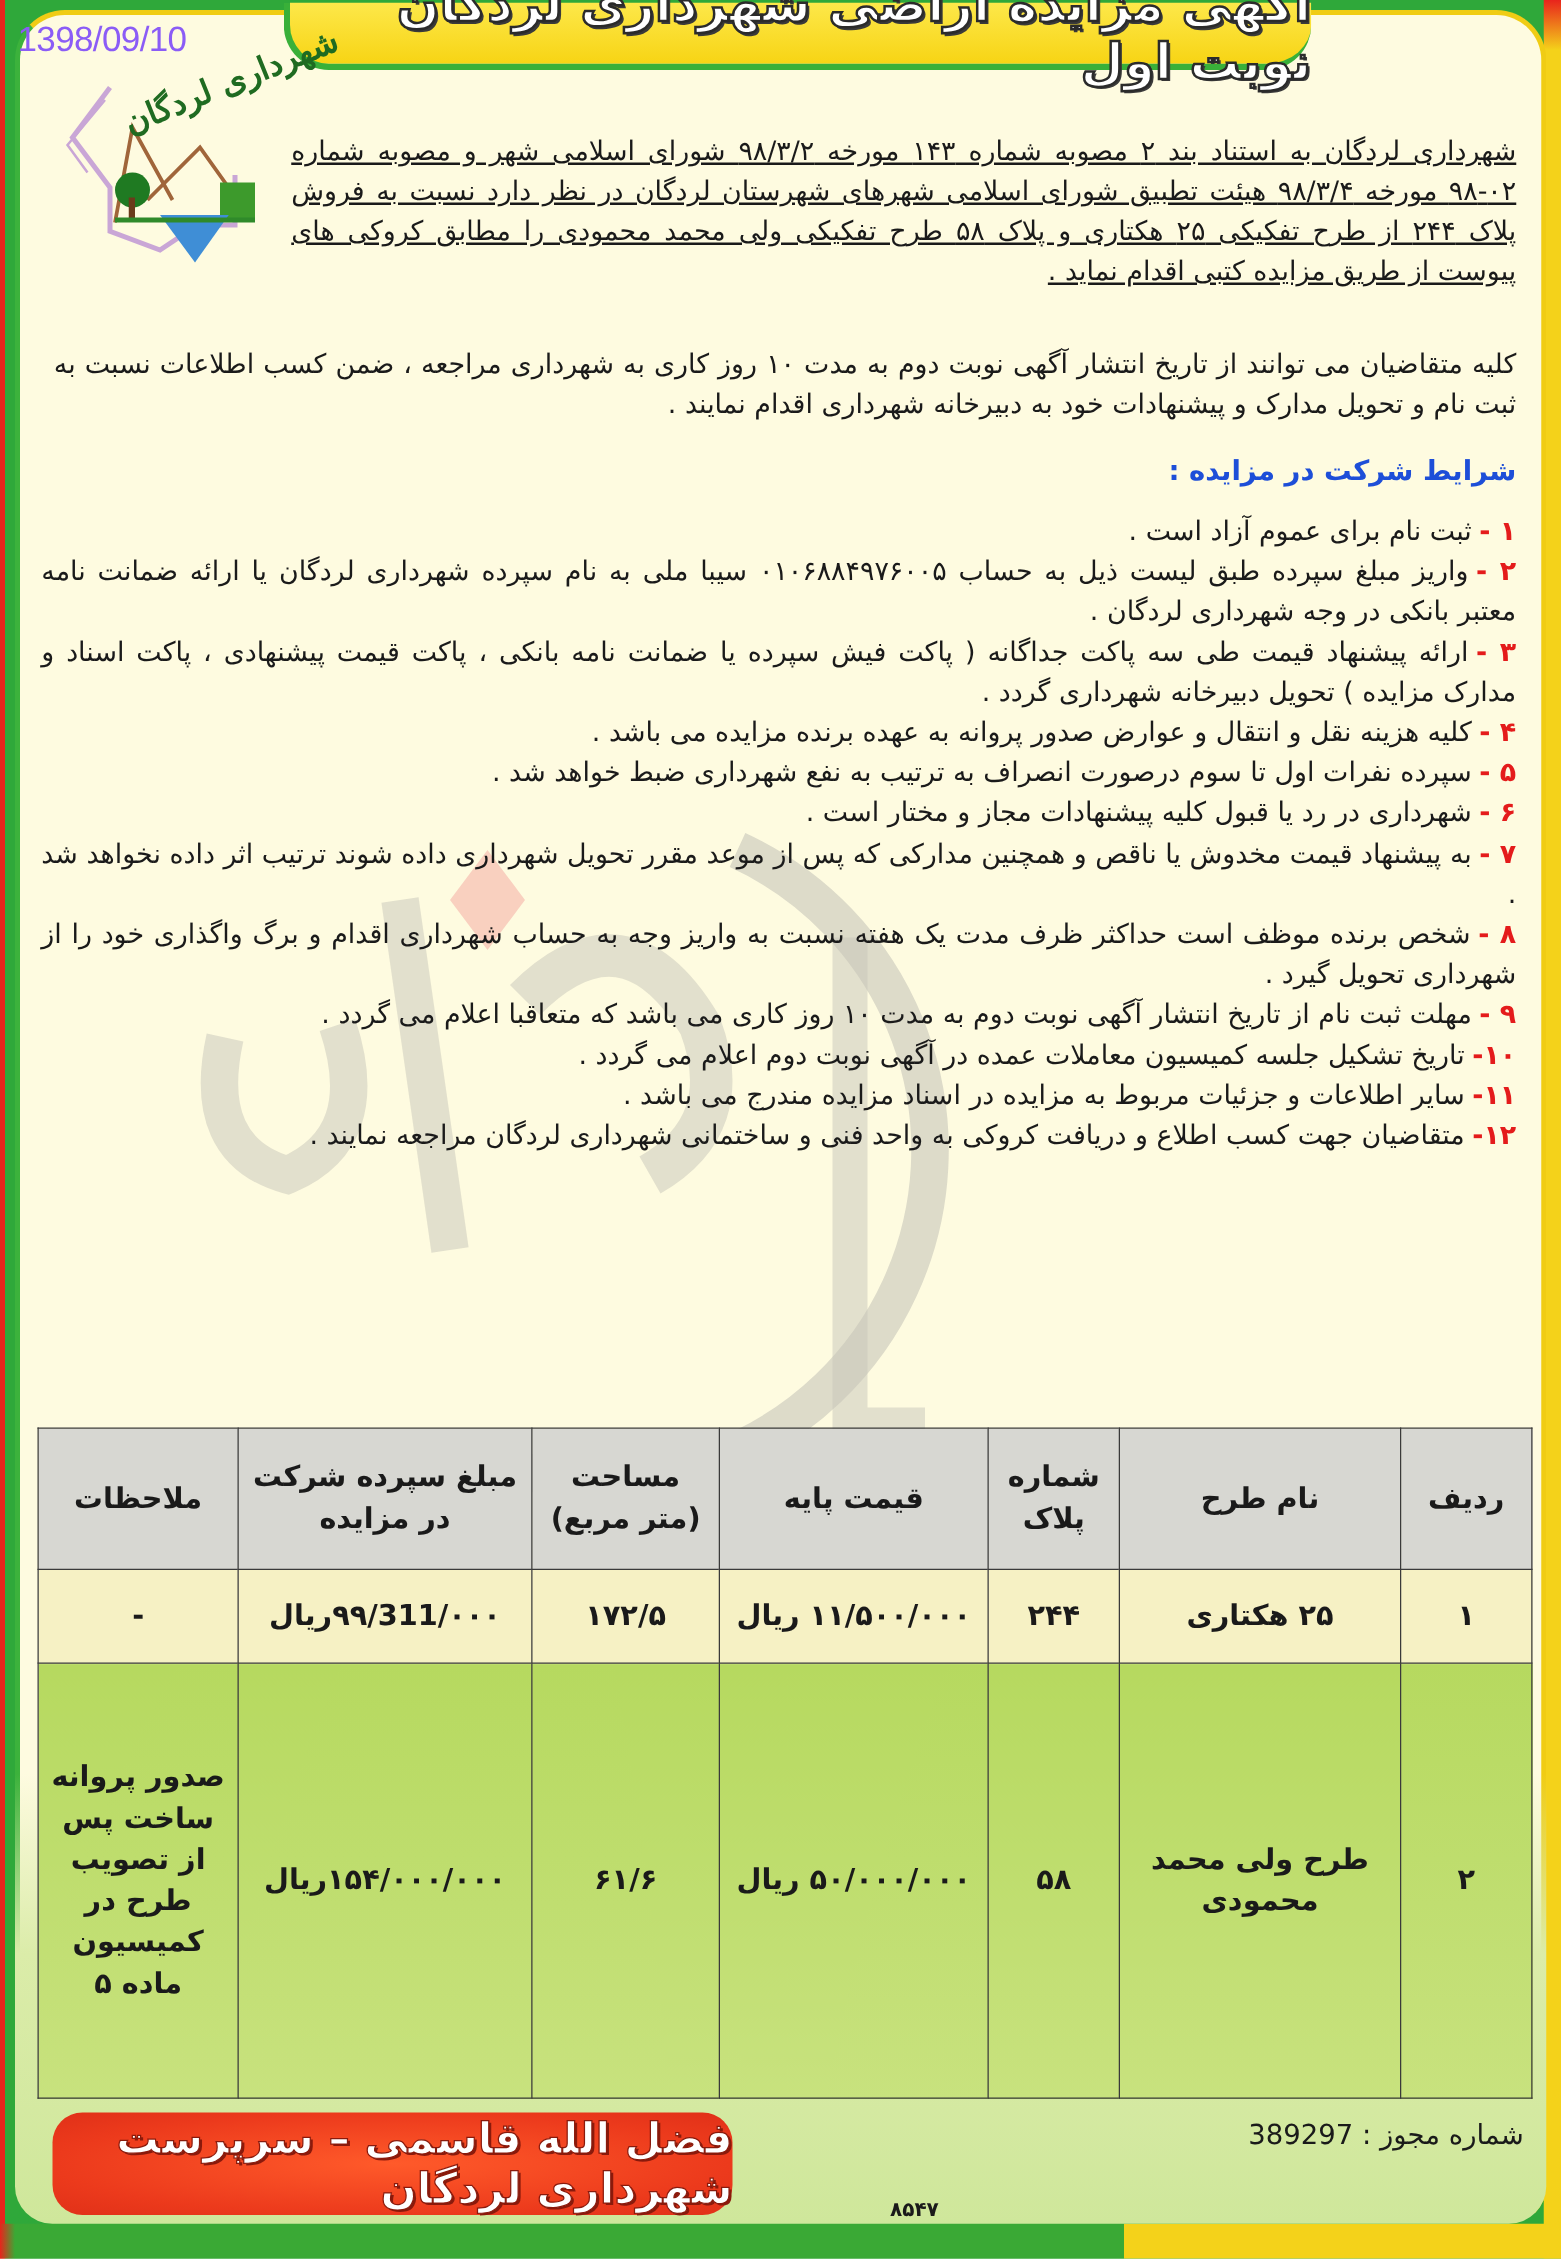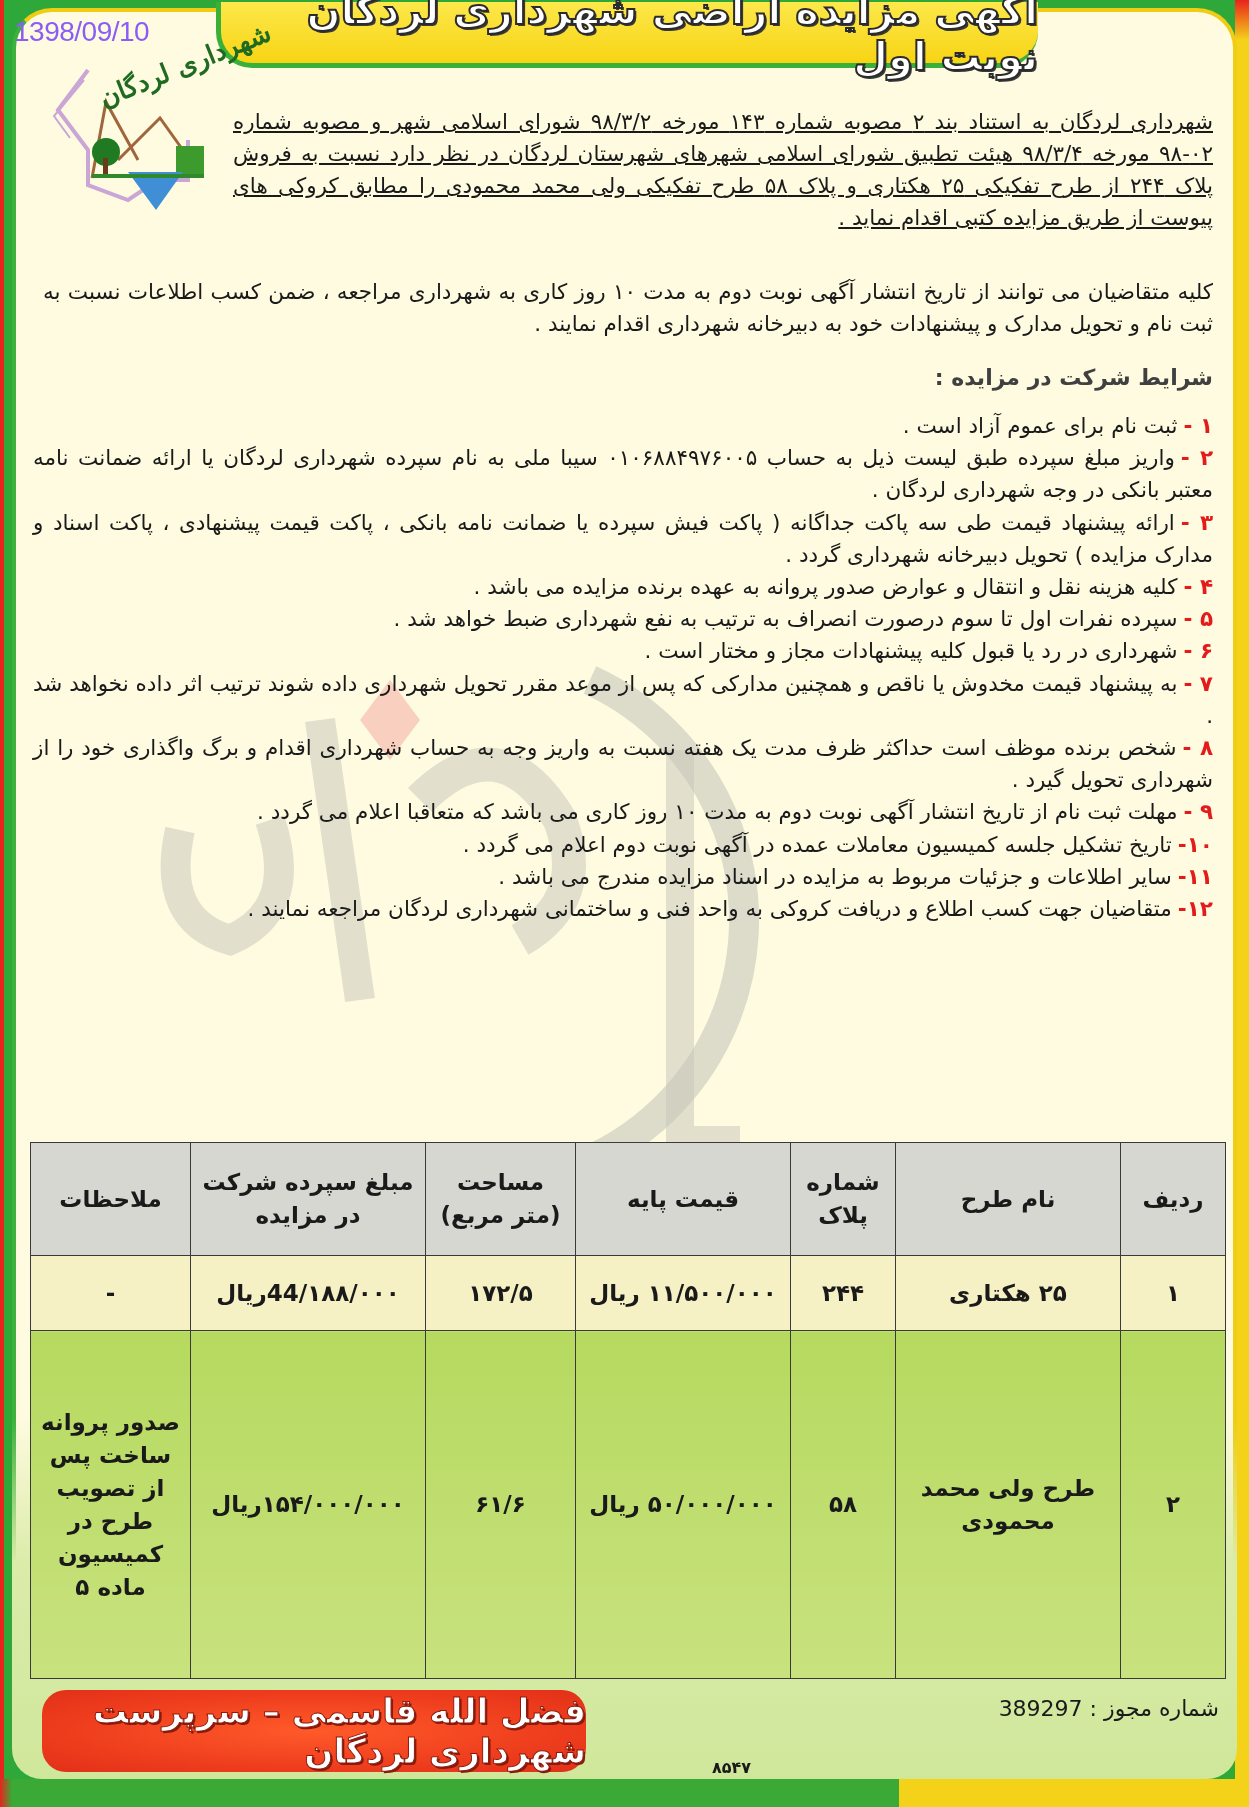--- a/index.html
+++ b/index.html
@@ -33,21 +33,21 @@
     border-radius: 0 0 30px 30px;
   }
 
   .stamp-date {
     position: absolute; left: 14px; top: 16px;
     font-family: "Liberation Sans", sans-serif; font-size: 28px; color: #8b5cf6;
     direction: ltr; z-index: 20; letter-spacing: -0.5px;
   }
 
   .title-pill {
-    position: absolute; left: 216px; top: 2px; width: 822px; height: 66px;
+    position: absolute; left: 227px; top: 2px; width: 822px; height: 54px;
     background: linear-gradient(180deg, #fde84a 0%, #f7d414 100%);
     border-radius: 0 0 36px 36px;
     border-bottom: 5px solid #39b039; border-left: 5px solid #39b039;
     display: flex; align-items: center; justify-content: flex-end;
     z-index: 5;
   }
   .title-text {
     font-family: "DejaVu Sans", sans-serif; font-weight: bold; font-size: 40px;
     color: #ffffff;
     -webkit-text-stroke: 2px #2b2b2b;
@@ -64,21 +64,21 @@
 
   .body-text {
     position: absolute; right: 36px; width: 1170px;
     font-size: 21.5px; line-height: 32px; text-align: justify; text-align-last: right;
     z-index: 4;
   }
   .intro { top: 106px; width: 980px; right: 36px; text-decoration: underline; }
   .intro2 { top: 276px; }
   .section-heading {
     position: absolute; right: 36px; top: 365px;
-    font-weight: bold; font-size: 22px; color: #404040; z-index: 4;
+    font-weight: bold; font-size: 22px; color: #1d4ed8; z-index: 4;
   }
   .conditions {
     position: absolute; right: 36px; top: 410px; width: 1180px;
     list-style: none; z-index: 4;
   }
   .conditions li { font-size: 21.5px; line-height: 32.2px; text-align: justify; text-align-last: right; }
   .cond-num { color: #e41b1b; font-weight: bold; margin-left: 6px; }
 
   .watermark {
     position: absolute; left: 120px; top: 660px; width: 760px; height: 560px;
@@ -199,21 +199,21 @@
       <th>ملاحظات</th>
     </tr>
   </thead>
   <tbody>
     <tr class="row-1">
       <td>۱</td>
       <td>۲۵ هکتاری</td>
       <td>۲۴۴</td>
       <td>۱۱/۵۰۰/۰۰۰ ریال</td>
       <td>۱۷۲/۵</td>
-      <td>44/۱۸۸/۰۰۰ریال</td>
+      <td>۹۹/311/۰۰۰ریال</td>
       <td>-</td>
     </tr>
     <tr class="row-2">
       <td>۲</td>
       <td>طرح ولی محمد محمودی</td>
       <td>۵۸</td>
       <td>۵۰/۰۰۰/۰۰۰ ریال</td>
       <td>۶۱/۶</td>
       <td>۱۵۴/۰۰۰/۰۰۰ریال</td>
       <td>صدور پروانه ساخت پس از تصویب طرح در کمیسیون ماده ۵</td>

